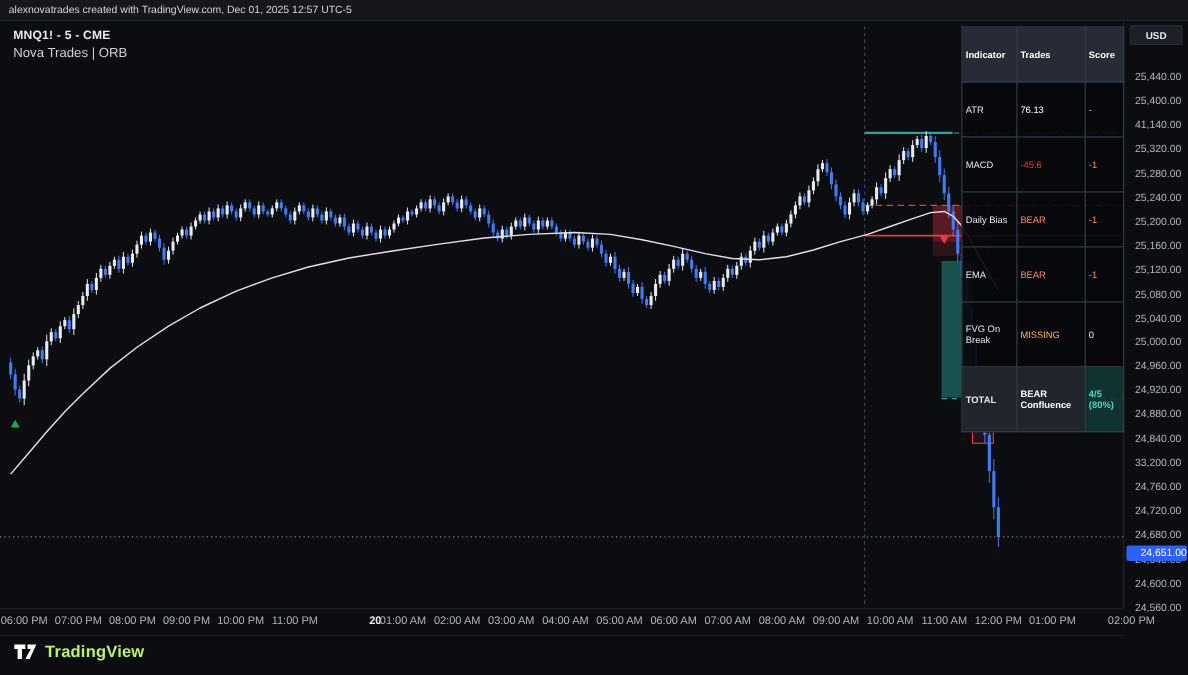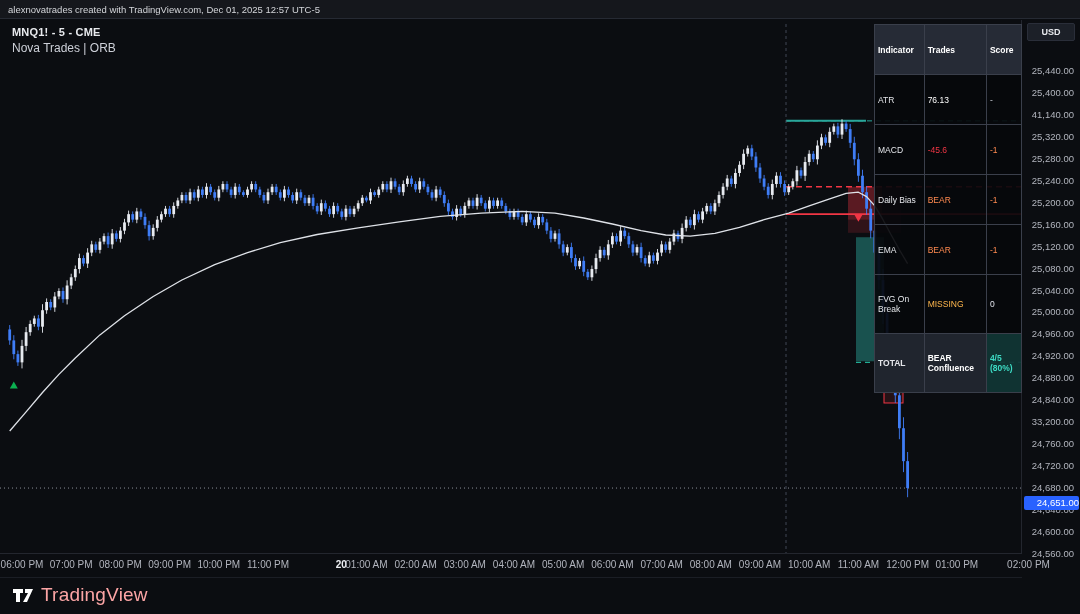--- a/index.html
+++ b/index.html
@@ -20,21 +20,21 @@
   .time-axis{position:absolute;left:0;top:553px;width:1022px;height:23px;border-top:1px solid #23262e;border-bottom:1px solid #1b1e25;background:#0b0d11;}
   .time-axis .tick{position:absolute;top:5px;transform:translateX(-50%);font-size:10px;color:#b2b5be;white-space:nowrap;}
   .time-axis .tick.bright{color:#eceef2;font-weight:bold;}
   .ind-table{position:absolute;right:58px;top:24px;width:148px;border-collapse:collapse;z-index:5;
              font-size:8.5px;background:rgba(6,8,11,0.92);}
   .ind-table td,.ind-table th{border:1px solid #3a3f4b;padding:19px 3px;height:11px;text-align:left;font-weight:normal;color:#e4e6ea;}
   .ind-table th{background:#262b36;color:#fff;font-weight:bold;}
   .ind-table tr.total td{background:#20252e;font-weight:bold;}
   .ind-table tr.total td.score{background:rgba(42,167,155,0.28);}
   .logo{position:absolute;left:12px;top:584px;display:flex;align-items:center;gap:7px;z-index:5;}
-  .logo .word{font-size:19px;font-weight:normal;color:#fca5a5;letter-spacing:.2px;}
+  .logo .word{font-size:15px;font-weight:bold;color:#bef264;letter-spacing:.2px;}
 </style>
 </head>
 <body>
 
 <div class="stage">
 
   <div class="topbar">
     <span>alexnovatrades created with TradingView.com, Dec 01, 2025 12:57 UTC-5</span>
   </div>
 

